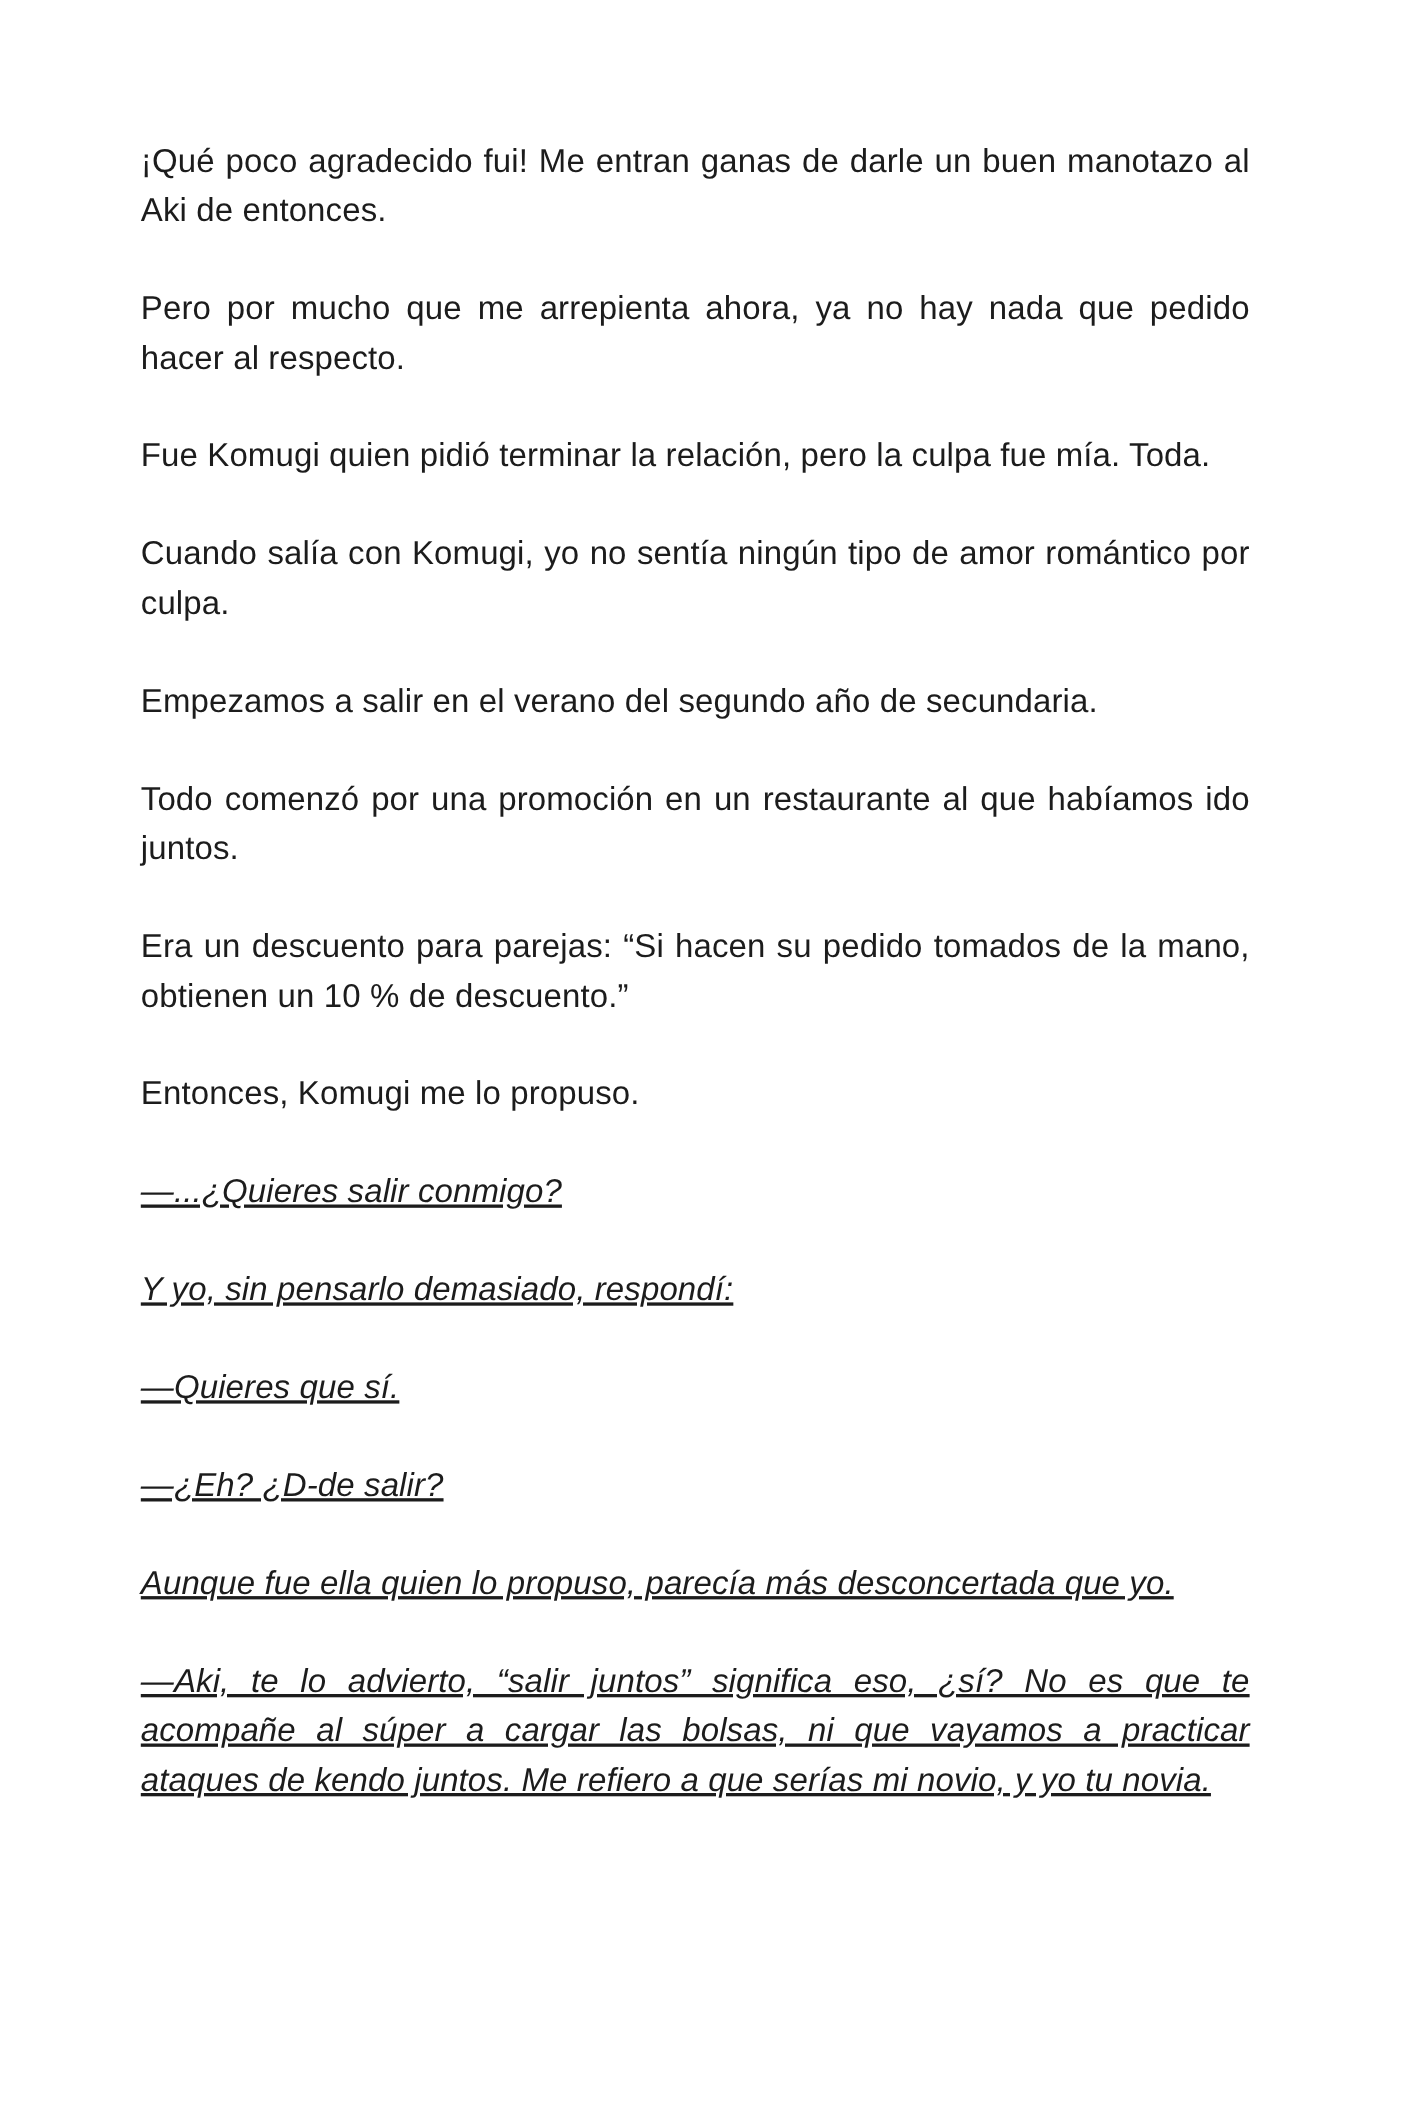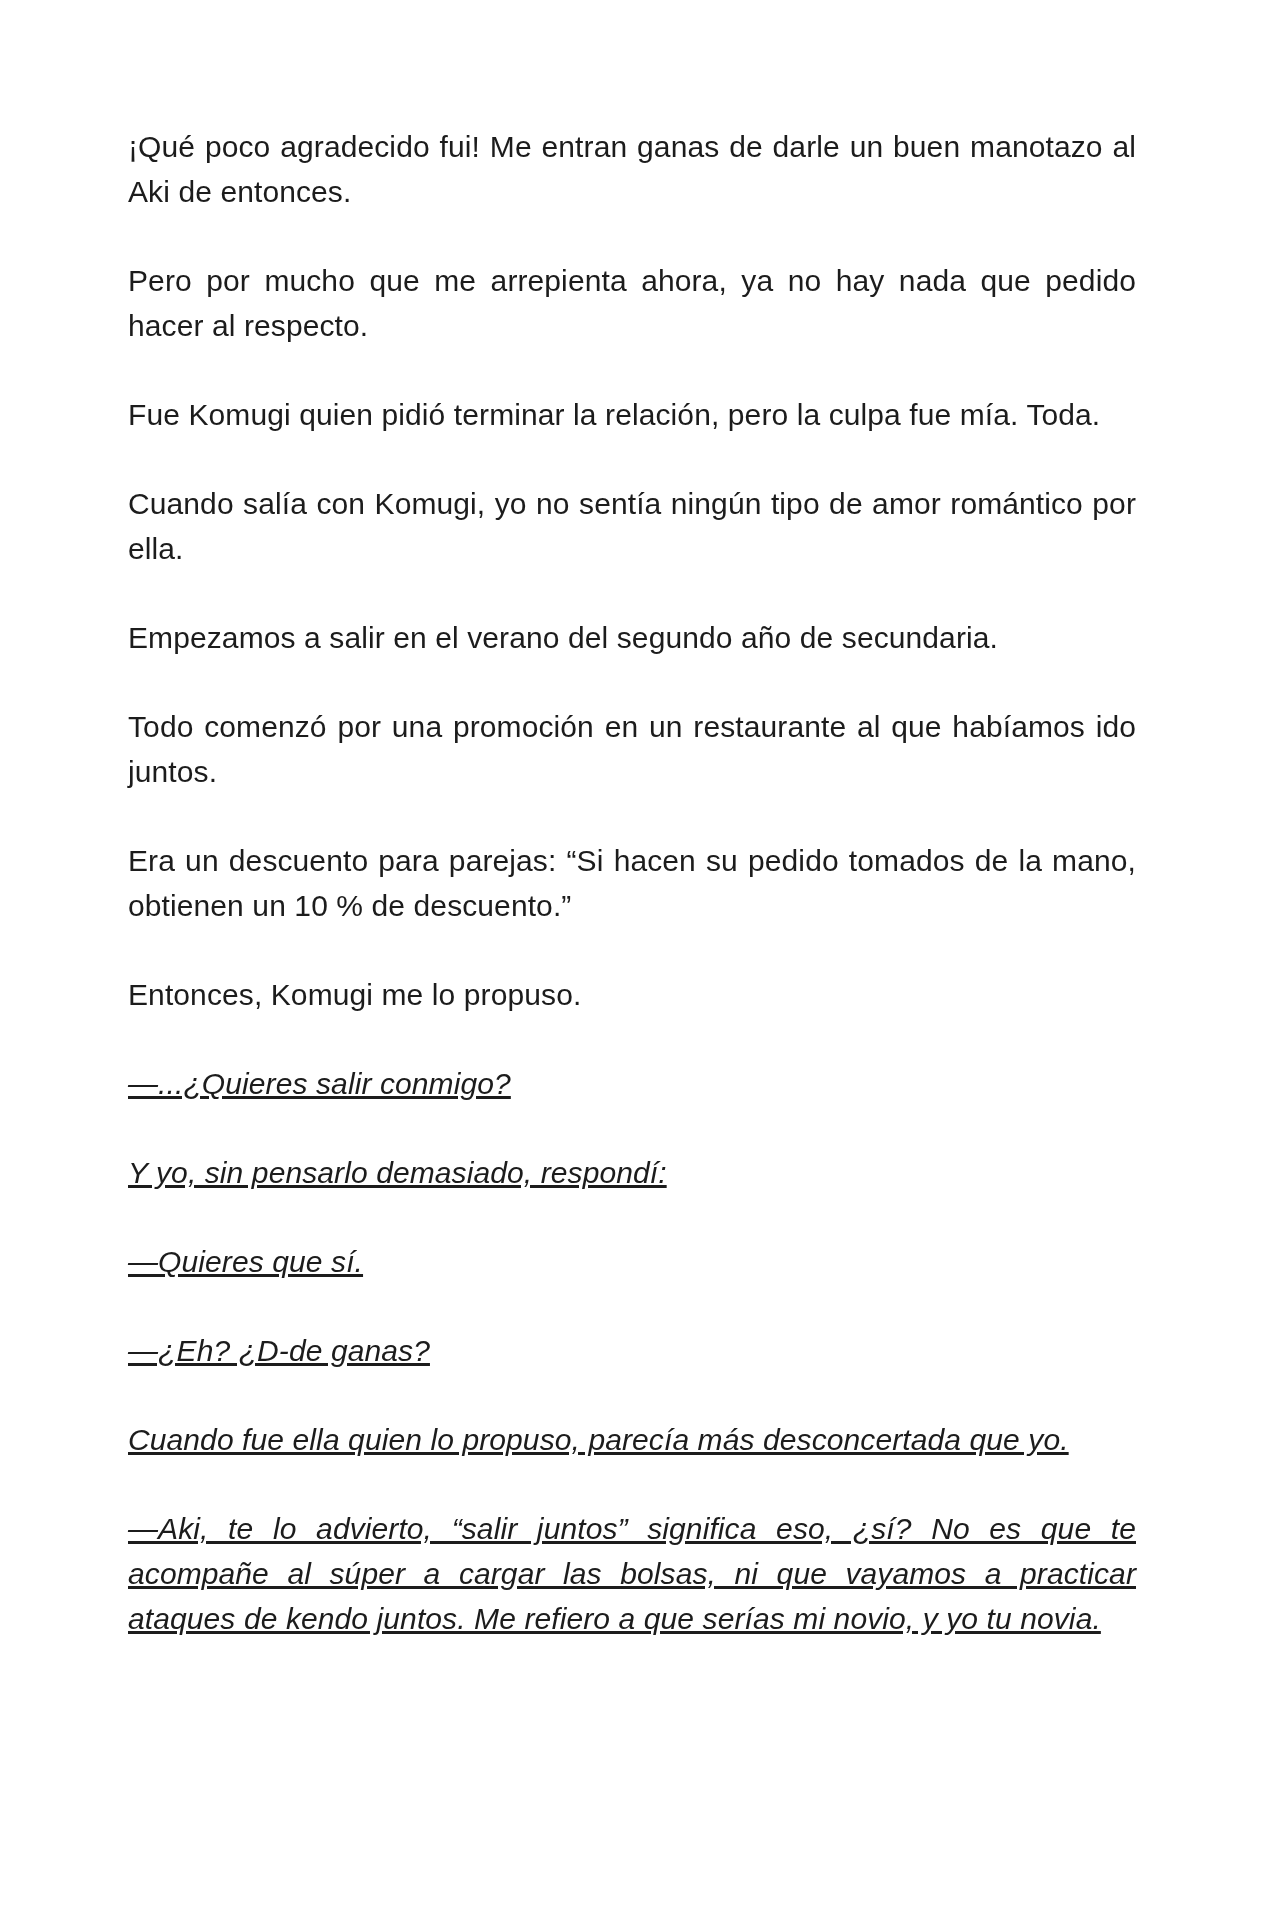--- a/index.html
+++ b/index.html
@@ -21,24 +21,24 @@
   }
   .page p.italic { font-style: italic; text-decoration: underline; }
 </style>
 </head>
 <body>
 
 <div class="page">
   <p>¡Qué poco agradecido fui! Me entran ganas de darle un buen manotazo al Aki de entonces.</p>
   <p>Pero por mucho que me arrepienta ahora, ya no hay nada que pedido hacer al respecto.</p>
   <p>Fue Komugi quien pidió terminar la relación, pero la culpa fue mía. Toda.</p>
-  <p>Cuando salía con Komugi, yo no sentía ningún tipo de amor romántico por ella.</p>
+  <p>Cuando salía con Komugi, yo no sentía ningún tipo de amor romántico por culpa.</p>
   <p>Empezamos a salir en el verano del segundo año de secundaria.</p>
   <p>Todo comenzó por una promoción en un restaurante al que habíamos ido juntos.</p>
   <p>Era un descuento para parejas: “Si hacen su pedido tomados de la mano, obtienen un 10 % de descuento.”</p>
   <p>Entonces, Komugi me lo propuso.</p>
   <p class="italic">—...¿Quieres salir conmigo?</p>
   <p class="italic">Y yo, sin pensarlo demasiado, respondí:</p>
   <p class="italic">—Quieres que sí.</p>
-  <p class="italic">—¿Eh? ¿D-de ganas?</p>
-  <p class="italic">Cuando fue ella quien lo propuso, parecía más desconcertada que yo.</p>
+  <p class="italic">—¿Eh? ¿D-de salir?</p>
+  <p class="italic">Aunque fue ella quien lo propuso, parecía más desconcertada que yo.</p>
   <p class="italic">—Aki, te lo advierto, “salir juntos” significa eso, ¿sí? No es que te acompañe al súper a cargar las bolsas, ni que vayamos a practicar ataques de kendo juntos. Me refiero a que serías mi novio, y yo tu novia.</p>
 </div>
 
 </body></html>

